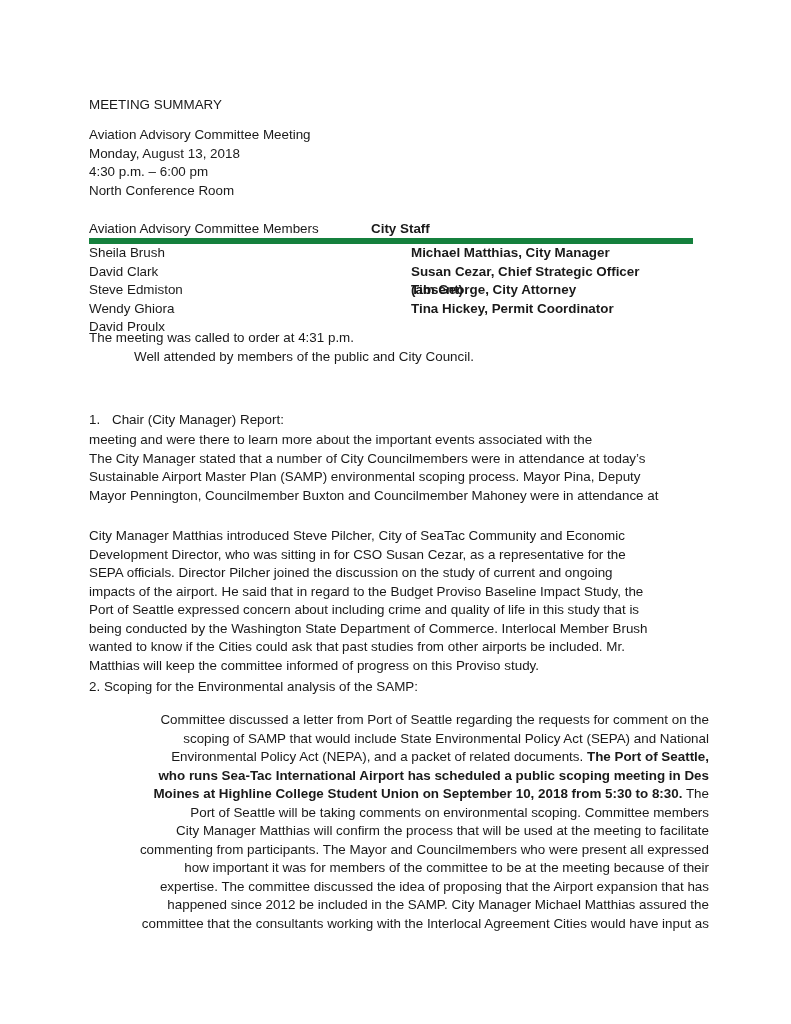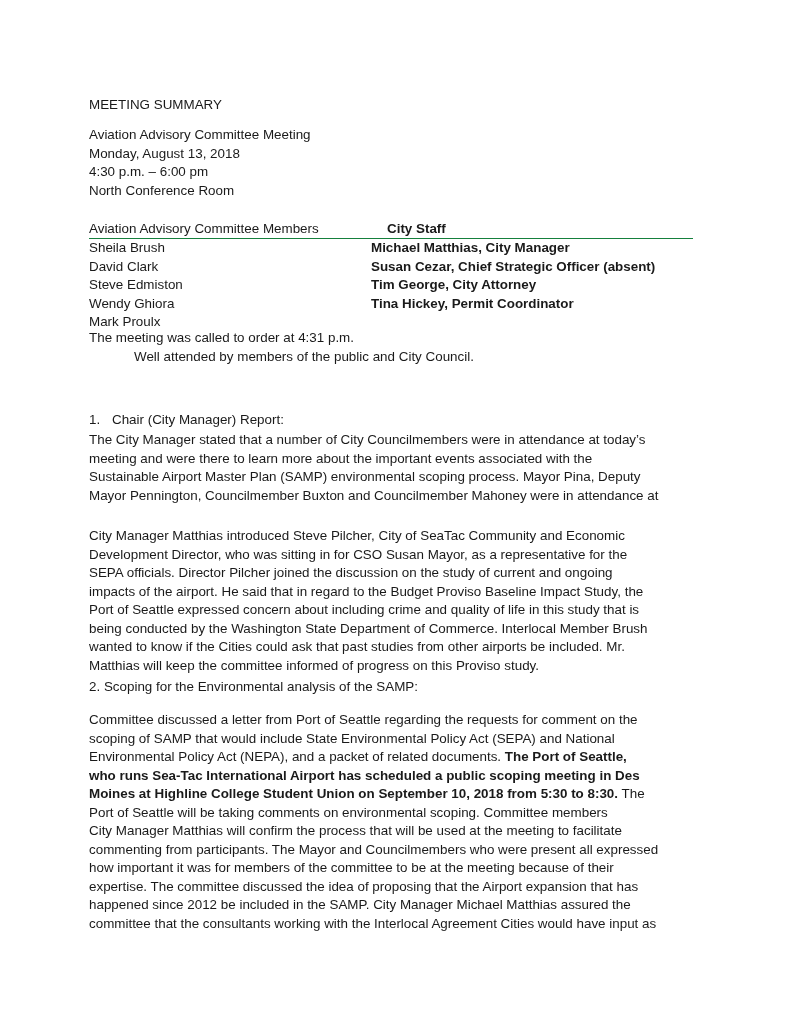--- a/index.html
+++ b/index.html
@@ -8,34 +8,34 @@
       font-family: "Liberation Sans", sans-serif; color: #1a1a1a;
       font-size: 13.4px; line-height: 18.5px;
     }
     .page { position: absolute; left: 89px; top: 0; width: 620px; }
     .center { text-align: left; width: 620px; }
     .title { position: absolute; top: 96px; left: 0; }
     .subhead { position: absolute; top: 126px; left: 0; }
     .subhead div { height: 18.5px; }
     .roster { position: absolute; top: 220px; left: 0; width: 604px; }
     .roster-head {
-      display: flex; border-bottom: 1px solid #15803d; height: 18px; line-height: 18px; gap: 16px;
+      display: flex; border-bottom: 6px solid #15803d; height: 18px; line-height: 18px;
     }
     .col-left { width: 282px; }
     .col-right { flex: 1; font-weight: bold; }
-    .roster-body { display: flex; }
+    .roster-body { display: flex; gap: 40px; }
     .roster-body .col div { height: 18.5px; }
     .call { position: absolute; top: 329px; left: 0; }
     .call .indent { padding-left: 45px; }
     .sec1 { position: absolute; top: 411px; left: 0; }
     .sec1 .num { display: inline-block; width: 23px; }
     .p1 { position: absolute; top: 431px; left: 0; width: 620px; }
     .p2 { position: absolute; top: 527px; left: 0; width: 620px; }
     .sec2 { position: absolute; top: 678px; left: 0; }
-    .p3 { position: absolute; top: 711px; left: 0; width: 620px; }
+    .p3 { position: absolute; top: 711px; left: 0; width: 620px; text-align: right; }
     .line { white-space: nowrap; height: 18.5px; }
     b { font-weight: bold; }
   </style>
 </head>
 <body>
 
 <div class="page">
 
   <div class="title center">MEETING SUMMARY</div>
 
@@ -50,50 +50,50 @@
     <div class="roster-head">
       <div class="col-left">Aviation Advisory Committee Members</div>
       <div class="col-right">City Staff</div>
     </div>
     <div class="roster-body">
       <div class="col col-left">
         <div>Sheila Brush</div>
         <div>David Clark</div>
         <div>Steve Edmiston</div>
         <div>Wendy Ghiora</div>
-        <div>Mark Proulx</div>
+        <div>David Proulx</div>
       </div>
       <div class="col col-right">
         <div>Michael Matthias, City Manager</div>
         <div>Susan Cezar, Chief Strategic Officer (absent)</div>
         <div>Tim George, City Attorney</div>
         <div>Tina Hickey, Permit Coordinator</div>
       </div>
     </div>
   </div>
 
   <div class="call">
     <div>The meeting was called to order at 4:31 p.m.</div>
     <div class="indent">Well attended by members of the public and City Council.</div>
   </div>
 
   <div class="sec1">
     <span class="num">1.</span><span>Chair (City Manager) Report:</span>
   </div>
 
   <div class="p1">
+    <div class="line">meeting and were there to learn more about the important events associated with the</div>
     <div class="line">The City Manager stated that a number of City Councilmembers were in attendance at today’s</div>
-    <div class="line">meeting and were there to learn more about the important events associated with the</div>
     <div class="line">Sustainable Airport Master Plan (SAMP) environmental scoping process.  Mayor Pina, Deputy</div>
     <div class="line">Mayor Pennington, Councilmember Buxton and Councilmember Mahoney were in attendance at</div>
   </div>
 
   <div class="p2">
     <div class="line">City Manager Matthias introduced Steve Pilcher, City of SeaTac Community and Economic</div>
-    <div class="line">Development Director, who was sitting in for CSO Susan Mayor, as a representative for the</div>
+    <div class="line">Development Director, who was sitting in for CSO Susan Cezar, as a representative for the</div>
     <div class="line">SEPA officials. Director Pilcher joined the discussion on the study of current and ongoing</div>
     <div class="line">impacts of the airport. He said that in regard to the Budget Proviso Baseline Impact Study, the</div>
     <div class="line">Port of Seattle expressed concern about including crime and quality of life in this study that is</div>
     <div class="line">being conducted by the Washington State Department of Commerce. Interlocal Member Brush</div>
     <div class="line">wanted to know if the Cities could ask that past studies from other airports be included. Mr.</div>
     <div class="line">Matthias will keep the committee informed of progress on this Proviso study.</div>
   </div>
 
   <div class="sec2">2. Scoping for the Environmental analysis of the SAMP:</div>
 

